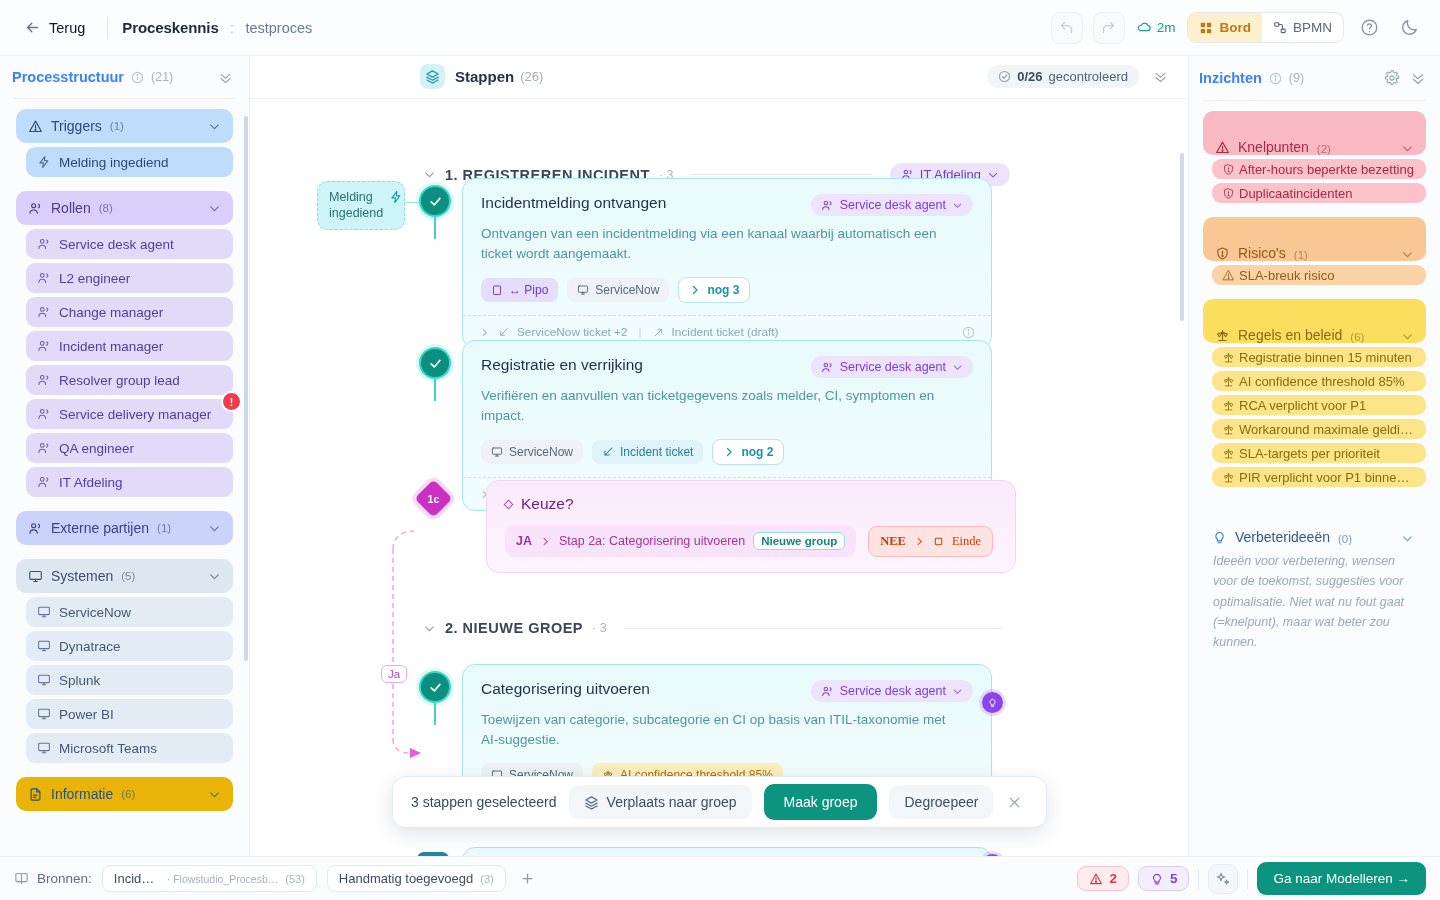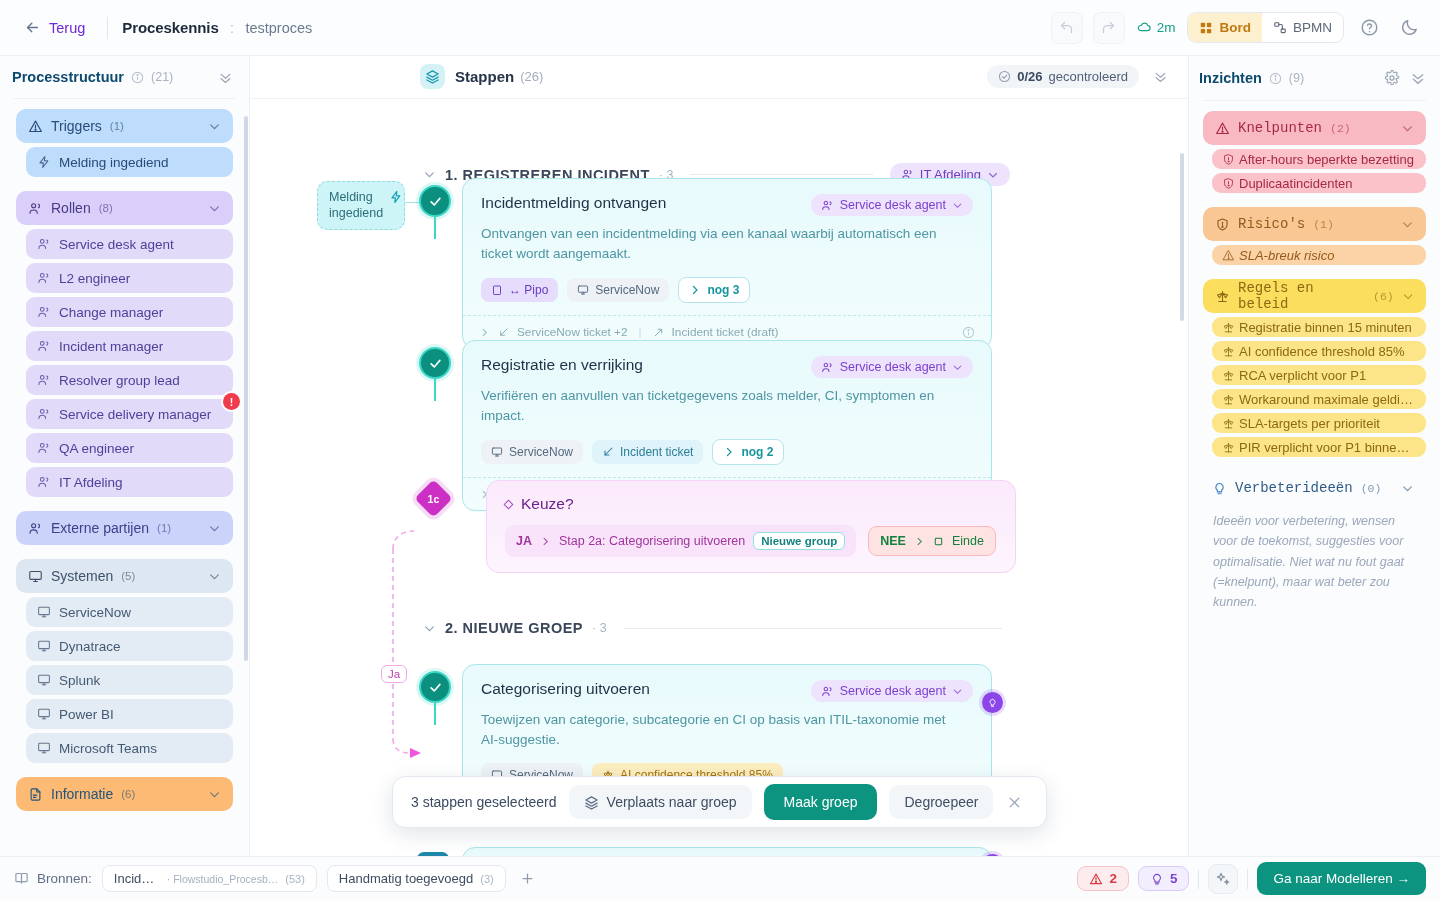--- a/index.html
+++ b/index.html
@@ -17,21 +17,21 @@
   
   .topbar {
     height: 56px; flex: 0 0 56px;
     background: #fcfdfe;
     border-bottom: 1px solid #eceff4;
     display: flex; align-items: center;
     padding: 0 16px;
   }
   .back-btn { display: flex; align-items: center; gap: 8px; padding: 5px 8px; border-radius: 8px; cursor: pointer; }
   .back-arrow { width: 17px; height: 17px; color: #64748b; display: block; }
-  .back-label { font-size: 14.5px; color: #6d28d9; }
+  .back-label { font-size: 14.5px; color: #0f172a; }
   .vsep { width: 1px; height: 22px; background: #e2e7ee; margin: 0 14px; }
   .crumb-main { font-size: 15px; font-weight: bold; color: #1e293b; letter-spacing: -0.1px; }
   .crumb-colon { font-size: 14px; color: #b6c0cd; margin: 0 7px; }
   .crumb-sub { font-size: 14.5px; color: #6b7a90; }
 
   .top-right { margin-left: auto; display: flex; align-items: center; gap: 10px; }
   .icon-btn-sq {
     width: 32px; height: 32px; border-radius: 8px;
     border: 1px solid #eef1f5; background: #f8fafc;
     display: flex; align-items: center; justify-content: center;
@@ -75,21 +75,21 @@
     background: #fbfcfe;
     border-right: 1px solid #eceff4;
     display: flex; flex-direction: column;
     position: relative;
   }
   .panel-head {
     height: 42px; flex: none;
     display: flex; align-items: center; gap: 7px;
     padding: 0 16px 0 12px;
   }
-  .panel-title { font-size: 14.5px; font-weight: bold; color: #0c4a6e; }
+  .panel-title { font-size: 14.5px; font-weight: bold; color: #3b82f6; }
   .panel-info { width: 13px; height: 13px; color: #b9c3d0; }
   .panel-count { font-size: 12.5px; color: #a8b3c1; }
   .panel-collapse { margin-left: auto; color: #9aa6b6; cursor: pointer; }
   .panel-collapse svg { width: 15px; height: 15px; display: block; }
   .panel-div { height: 1px; background: #edf0f5; margin: 0 14px 10px; }
 
   .tree { flex: 1; overflow: hidden; padding: 0 16px 8px 16px; position: relative; }
   .grp { margin-bottom: 6px; }
   .grp-head {
     height: 34px; border-radius: 10px;
@@ -110,21 +110,21 @@
 
   
   .c-trigger .grp-head { background: #bedcfb; color: #2b4a7a; }
   .c-trigger .leaf { background: #bedcfb; color: #2b4a7a; }
   .c-role .grp-head { background: #d9cffa; color: #4b3a84; }
   .c-role .leaf { background: #e2daf9; color: #50409a; }
   .c-ext .grp-head { background: #ccd3fb; color: #3b4287; }
   .c-ext .leaf { background: #d8dcfb; color: #424a93; }
   .c-sys .grp-head { background: #dde7f2; color: #3e5068; }
   .c-sys .leaf { background: #e3ebf4; color: #445a74; }
-  .c-info .grp-head { background: #fdba74; color: #24537c; }
+  .c-info .grp-head { background: #eab308; color: #24537c; }
 
   .badge-dot {
     position: absolute; top: -6px; right: -7px;
     width: 17px; height: 17px; border-radius: 50%;
     background: #ef3b4a; color: #fff; font-size: 10.5px; font-weight: bold;
     display: flex; align-items: center; justify-content: center;
     box-shadow: 0 0 0 2px #fbfcfe;
   }
   .left-scrollbar {
     position: absolute; right: 1px; top: 60px; width: 4px; height: 545px;
@@ -255,21 +255,21 @@
   }
   .dcard .dtitle-row { display: flex; align-items: center; gap: 9px; }
   .dcard .ddiamond { width: 7px; height: 7px; border: 1.3px solid #a849c8; transform: rotate(45deg); }
   .dcard .dtitle { font-size: 15.5px; color: #6d1f8c; }
   .dbranches { display: flex; align-items: center; gap: 12px; margin-top: 12px; }
   .dbranch {
     display: flex; align-items: center; gap: 8px;
     border-radius: 9px; padding: 7px 11px; font-size: 12.5px; cursor: pointer;
   }
   .dbranch.yes { background: #f8e3fb; color: #a0349c; }
-  .dbranch.no { background: #ffe3e3; border: 1px solid #f9b9bb; color: #15803d; }
+  .dbranch.no { background: #ffe3e3; border: 1px solid #f9b9bb; color: #c2410c; font-family: Liberation Serif, serif; }
   .dbranch .bkey { font-weight: bold; }
   .dbranch .barrow { width: 11px; height: 11px; opacity: .8; }
   .dbranch .btag {
     background: #fff; border: 1px solid #8fe0dd; color: #17837f;
     border-radius: 6px; padding: 2px 7px; font-size: 11.5px; font-weight: bold;
   }
   .dbranch svg.endsq { width: 11px; height: 11px; }
   .flow-label {
     position: absolute; background: #fff; border: 1px solid #efa9ea;
     color: #b644b0; font-size: 11.5px; border-radius: 6px; padding: 2px 6px;
@@ -323,38 +323,38 @@
     width: 252px; flex: 0 0 252px;
     background: #fbfcfe; border-left: 1px solid #eceff4;
     display: flex; flex-direction: column;
   }
   .right .panel-head { height: 44px; padding: 0 14px 0 10px; }
   .right-tools { margin-left: auto; display: flex; align-items: center; gap: 10px; color: #9aa6b6; }
   .right-tools svg { width: 16px; height: 16px; cursor: pointer; display: block; }
   .ins-list { padding: 0 14px; overflow: hidden; }
   .ins-grp { margin-bottom: 8px; }
   .ins-head {
-    height: 34px; border-radius: 10px;
-    display: flex; align-items: center; gap: 8px; padding: 0 12px;
-    font-size: 14px; cursor: pointer; font-family: Liberation Mono, monospace;
+    height: 44px; border-radius: 10px;
+    display: flex; align-items: flex-end; gap: 8px; padding: 0 12px;
+    font-size: 14px; cursor: pointer;
   }
   .ins-head svg.ii { width: 15px; height: 15px; flex: none; }
   .ins-head .icount { font-size: 11.5px; opacity: .6; }
   .ins-head .chev { margin-left: auto; width: 13px; height: 13px; opacity: .62; }
   .ins-items { margin-top: 4px; padding-left: 9px; display: flex; flex-direction: column; gap: 4px; }
   .ins-leaf {
     height: 20px; border-radius: 9px; display: flex; align-items: center; gap: 4px;
     padding: 0 10px; font-size: 13px; cursor: pointer;
   }
   .ins-leaf svg { width: 13px; height: 13px; flex: none; opacity: .85; }
   .ins-leaf .txt { overflow: hidden; white-space: nowrap; text-overflow: ellipsis; }
   .k-bottle .ins-head { background: #f9b9c2; color: #a72a44; }
   .k-bottle .ins-leaf { background: #fbc2ca; color: #a72a44; }
   .k-risk .ins-head { background: #f8c793; color: #95591b; }
-  .k-risk .ins-leaf { background: #fbd3a6; color: #95591b; font-style: italic; }
+  .k-risk .ins-leaf { background: #fbd3a6; color: #95591b; }
   .k-rule .ins-head { background: #fbde5e; color: #8a6a12; }
   .k-rule .ins-leaf { background: #fce588; color: #8a6a12; }
   .k-idea .ins-head { background: transparent; color: #2f5b86; padding-left: 9px; }
   .k-idea .ins-head svg.ii { color: #3b82c4; }
   .idea-note {
     font-size: 12.5px; color: #9aa8ba; font-style: italic; line-height: 1.62;
     padding: 6px 12px 0 10px;
   }
 
   

